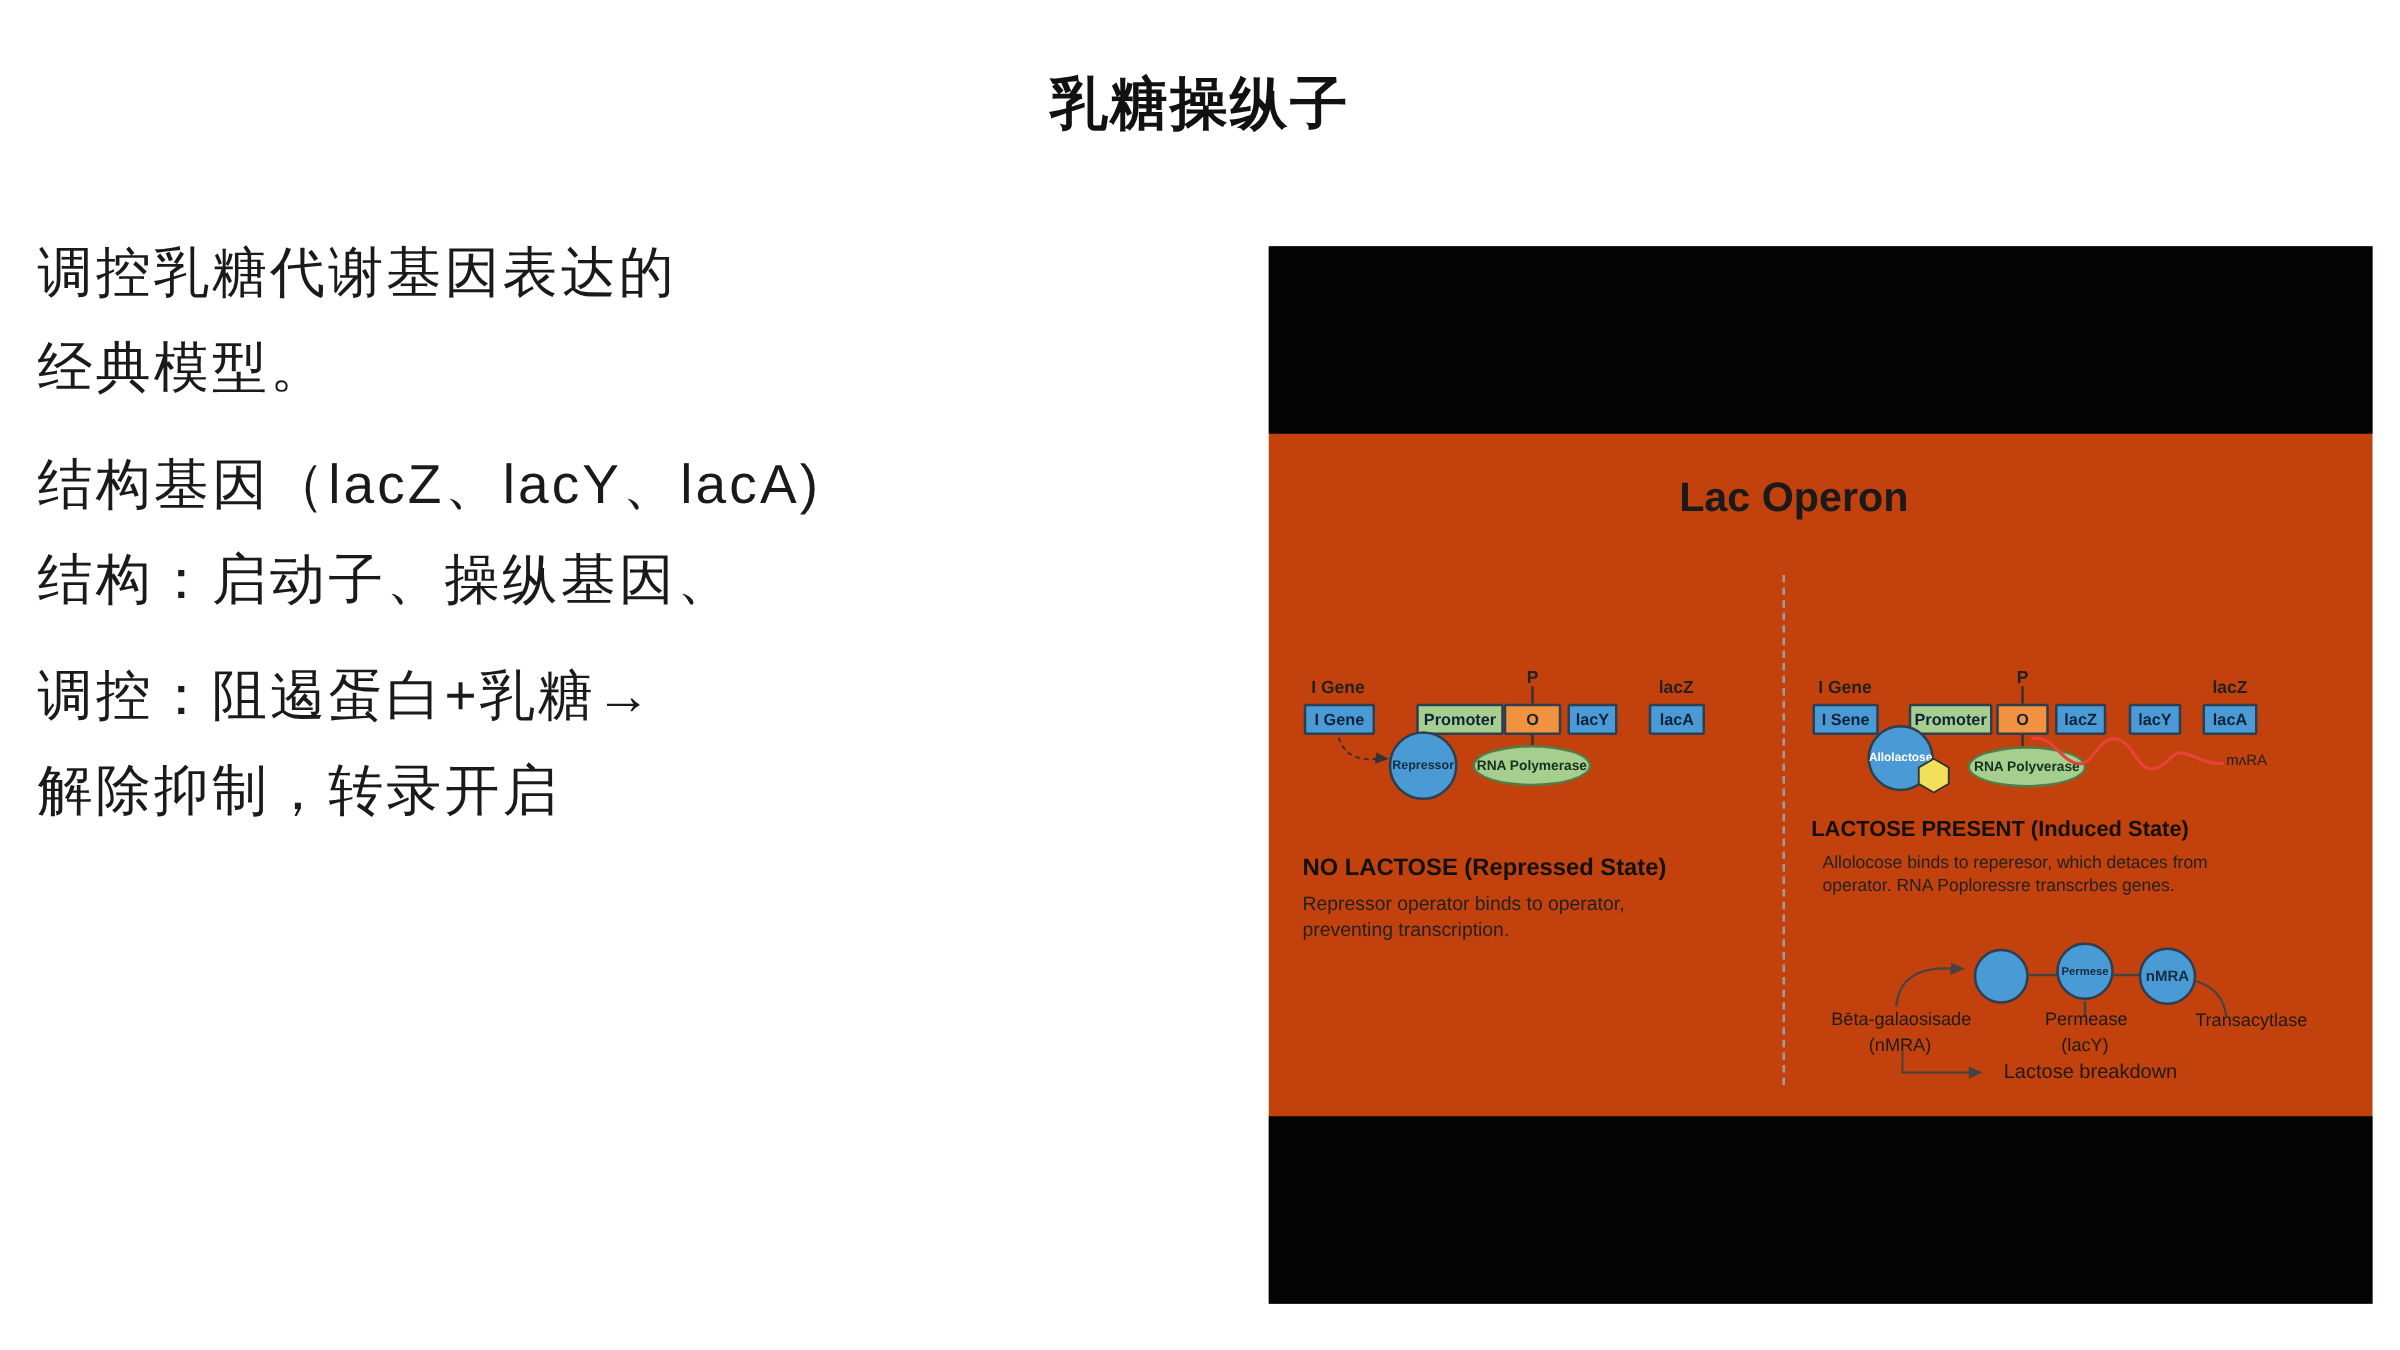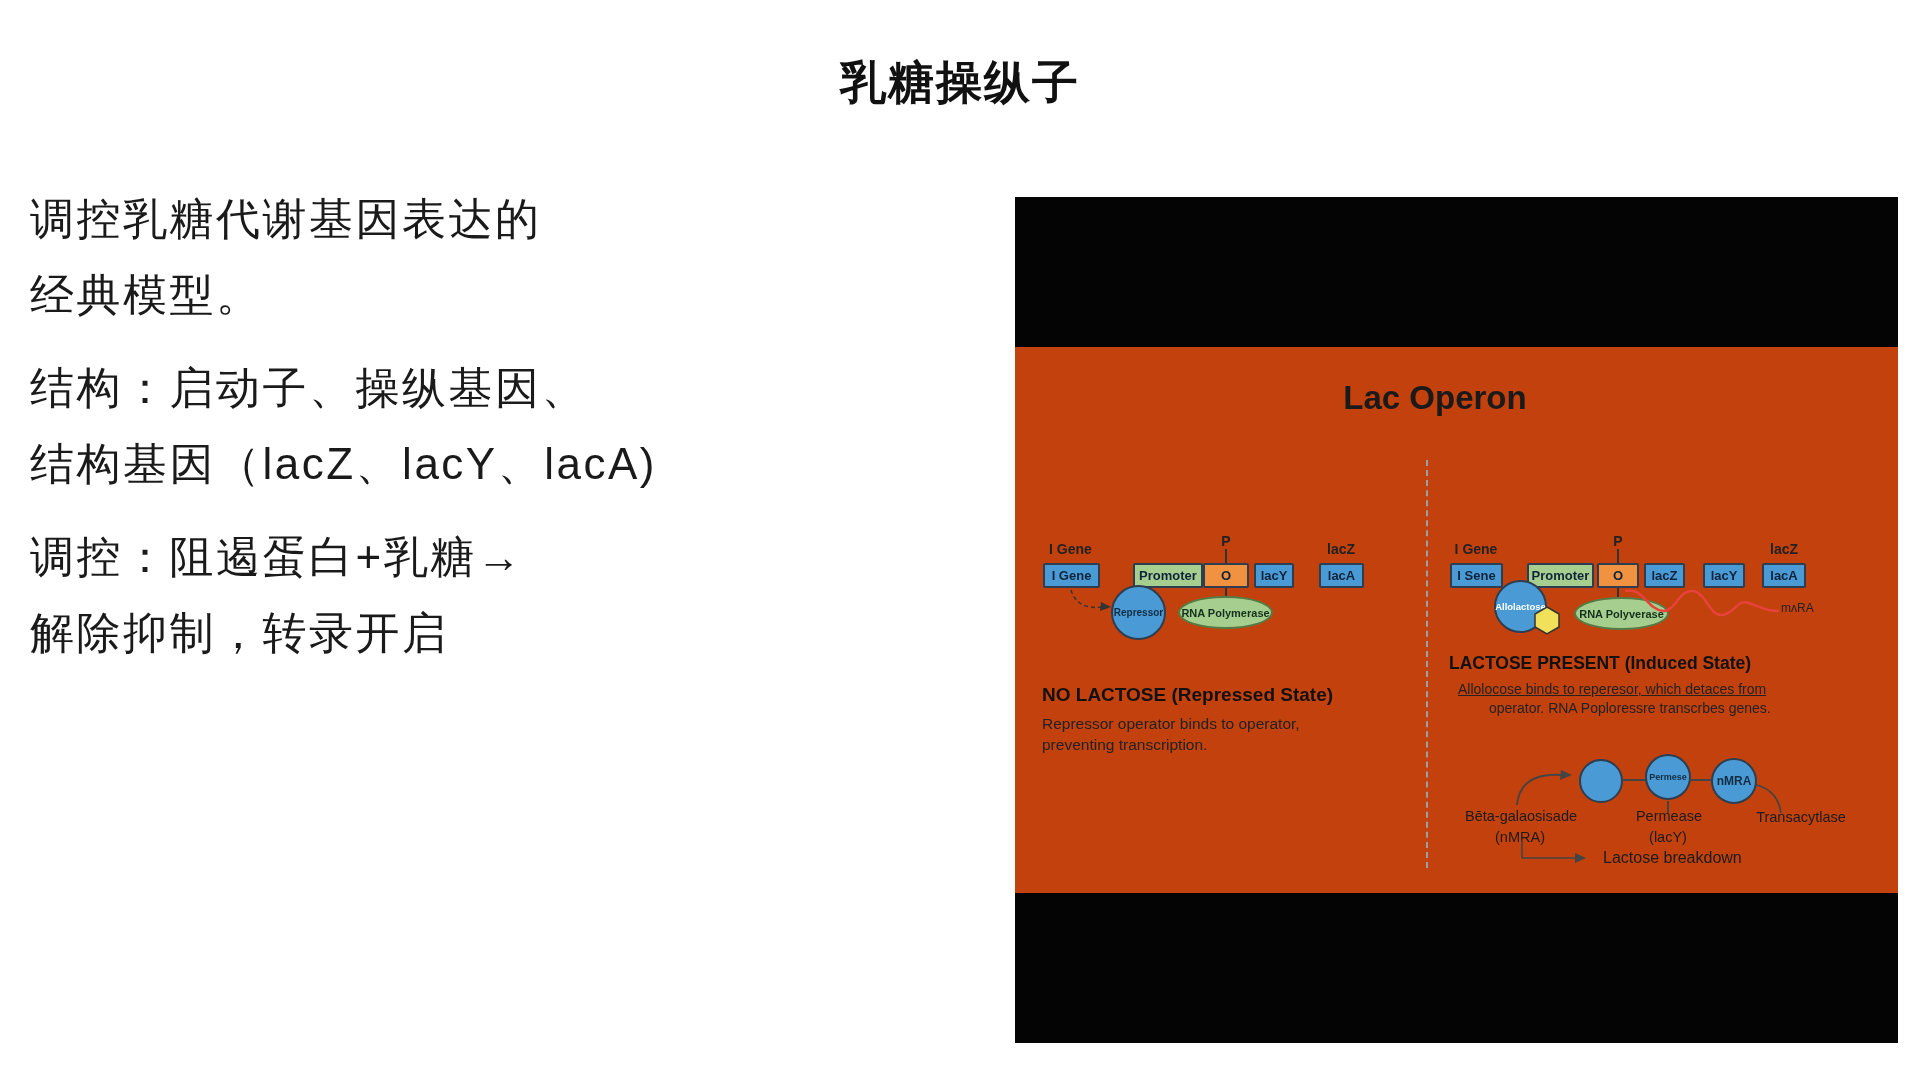--- a/index.html
+++ b/index.html
@@ -59,22 +59,22 @@
 <div class="slide">
 
   <h1 class="slide-title">乳糖操纵子</h1>
 
   <div class="notes">
     <div class="para">
       <span class="line">调控乳糖代谢基因表达的</span>
       <span class="line">经典模型。</span>
     </div>
     <div class="para">
+      <span class="line">结构基因（lacZ、lacY、lacA)</span>
       <span class="line">结构：启动子、操纵基因、</span>
-      <span class="line">结构基因（lacZ、lacY、lacA)</span>
     </div>
     <div class="para">
       <span class="line">调控：阻遏蛋白+乳糖→</span>
       <span class="line">解除抑制，转录开启</span>
     </div>
   </div>
 
   <div class="video-frame">
     <div class="bar top"></div>
     <div class="bar bottom"></div>
@@ -129,22 +129,22 @@
     </svg>
     <div class="ellipse" style="left:559px; top:400px; width:95px; height:33px;">RNA Polyverase</div>
 
     <svg class="deco" style="left:608px; top:386px;" width="160" height="42" viewBox="0 0 160 42">
       <path d="M2,8 C20,4 24,26 40,28 C52,29 56,6 70,8 C84,10 86,34 100,32 C112,30 114,16 126,20 C138,24 142,28 156,28" fill="none" stroke="#e8423d" stroke-width="2.5"></path>
     </svg>
     <div class="mini-label" style="left:766px; top:404px; font-size:12px; font-weight:400;">mʌRA</div>
 
     <div class="state-heading" style="left:434px; top:456px; font-size:17.5px;">LACTOSE PRESENT (Induced State)</div>
     <div class="state-body" style="left:443px; top:483px; font-size:14px; line-height:19px;">
-      <span style="display:block;text-decoration:underline;">Allolocose binds to reperesor, which detaces from</span>
-      <span style="display:block;margin-left:31px;">operator. RNA Poploressre transcrbes genes.</span>
+      <span style="display:block;">Allolocose binds to reperesor, which detaces from</span>
+      <span style="display:block;">operator. RNA Poploressre transcrbes genes.</span>
     </div>
 
     <svg class="deco" style="left:496px; top:568px;" width="68" height="42" viewBox="0 0 68 42">
       <path d="M6,40 C8,18 24,8 52,10" fill="none" stroke="#444" stroke-width="1.8"></path>
       <path d="M50,5 L61,10 L49,15 Z" fill="#444"></path>
     </svg>
     <div class="circle" style="left:564px; top:562px; width:44px; height:44px;"></div>
     <div class="enz-line" style="left:607px; top:582px; width:24px;"></div>
     <div class="circle" style="left:630px; top:557px; width:46px; height:46px; font-size:9px; color:#132c42;">Permese</div>
     <div class="enz-line" style="left:675px; top:582px; width:22px;"></div>

